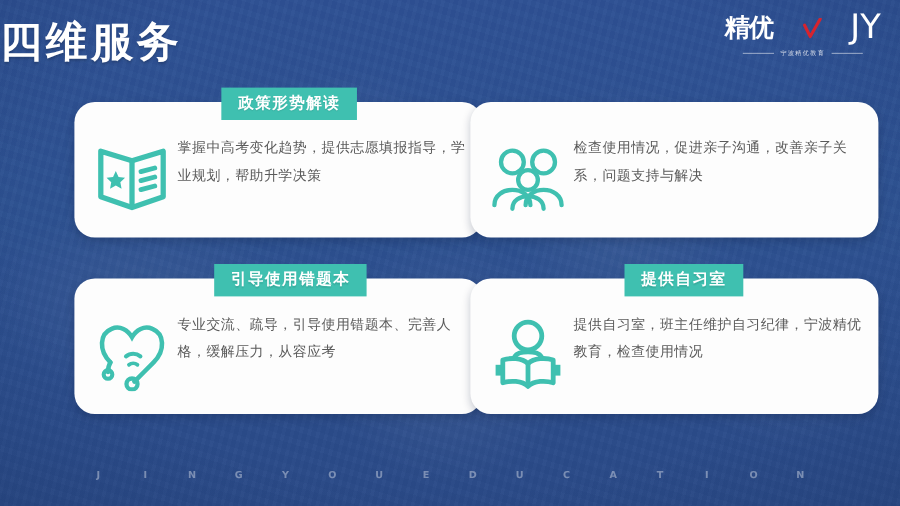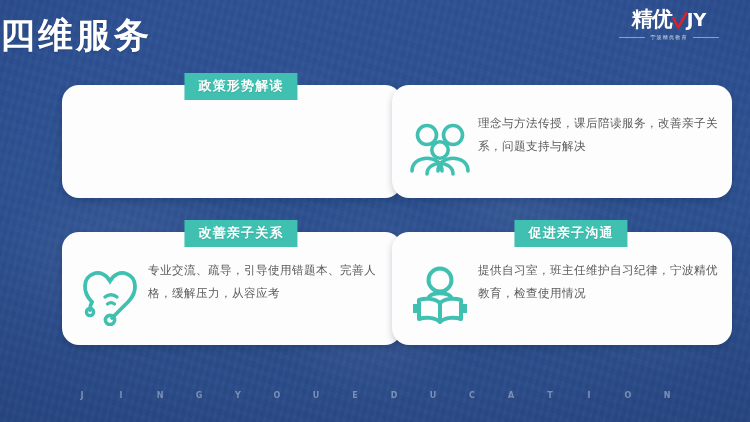--- a/index.html
+++ b/index.html
@@ -53,34 +53,34 @@
     text-shadow:0 1px 2px rgba(0,0,0,.18);
   }
   .logo{
     position:absolute;
     right:16px;top:9px;
     width:130px;
     text-align:center;
     color:#fff;
   }
   .logo-main{
-    display:flex;align-items:center;justify-content:center;
+    display:flex;align-items:center;justify-content:space-between;
     gap:1px;
     font-size:20px;font-weight:bold;
     line-height:1;
     letter-spacing:0px;
     font-family:"DejaVu Sans","Liberation Sans",sans-serif;
   }
   .logo-cn{font-size:21px;letter-spacing:-1px;}
   .logo-check{
     display:inline-block;position:relative;
     width:16px;height:18px;margin:0 -2px 0 -1px;
   }
   .logo-check svg{position:absolute;left:0;top:1px;}
-  .logo-en{font-size:18px;letter-spacing:0px;font-weight:bold;}
+  .logo-en{font-size:28px;letter-spacing:0px;font-weight:normal;}
   .logo-sub{
     display:flex;align-items:center;justify-content:center;gap:5px;
     margin-top:4px;
   }
   .logo-sub .ln{height:1px;width:26px;background:rgba(255,255,255,.45);}
   .logo-sub .tx{
     font-size:5px;letter-spacing:1.2px;color:rgba(255,255,255,.8);
     white-space:nowrap;
     font-family:"DejaVu Sans","Liberation Sans",sans-serif;
   }
@@ -184,57 +184,70 @@
       <span class="ln"></span>
       <span class="tx">宁波精优教育</span>
       <span class="ln"></span>
     </div>
   </div>
 
   <div class="grid">
 
     <div class="card c0">
       <div class="badge">政策形势解读</div>
+      <div class="card-body">
+        <div class="icon-wrap">
+          <svg width="62" height="58" viewBox="0 0 62 58">
+            <path d="M5 6 L31 14 L57 6 L57 44 L31 53 L5 44 Z" fill="none" stroke="#3fc0b0" stroke-width="4.4" stroke-linejoin="round"></path>
+            <path d="M31 14 L31 53" fill="none" stroke="#3fc0b0" stroke-width="4.4"></path>
+            <path d="M17.5 22.5 l2.3 4.9 5.4 .7 -3.9 3.8 1 5.3 -4.8 -2.6 -4.8 2.6 1 -5.3 -3.9 -3.8 5.4 -.7 Z" fill="#3fc0b0"></path>
+            <path d="M38.5 23 L50 20" stroke="#3fc0b0" stroke-width="4" stroke-linecap="round"></path>
+            <path d="M38.5 30.5 L50 27.5" stroke="#3fc0b0" stroke-width="4" stroke-linecap="round"></path>
+            <path d="M38.5 38 L50 35" stroke="#3fc0b0" stroke-width="4" stroke-linecap="round"></path>
+          </svg>
+        </div>
+        <div class="desc">掌握中高考变化趋势，提供志愿填报指导，学业规划，帮助升学决策</div>
+      </div>
     </div>
 
     <div class="card c1">
       <div class="card-body">
         <div class="icon-wrap">
           <svg width="62" height="56" viewBox="0 0 62 56">
             <circle cx="18" cy="14" r="9.5" fill="none" stroke="#3fc0b0" stroke-width="3.6"></circle>
             <circle cx="44" cy="14" r="9.5" fill="none" stroke="#3fc0b0" stroke-width="3.6"></circle>
             <path d="M3 50 C3 33 33 33 33 50" fill="none" stroke="#3fc0b0" stroke-width="3.6" stroke-linecap="round"></path>
             <path d="M29 50 C29 33 59 33 59 50" fill="none" stroke="#3fc0b0" stroke-width="3.6" stroke-linecap="round"></path>
             <circle cx="31" cy="29" r="8.2" fill="none" stroke="#3fc0b0" stroke-width="3.6"></circle>
             <path d="M18 53 C18 39 44 39 44 53" fill="none" stroke="#3fc0b0" stroke-width="3.6" stroke-linecap="round"></path>
           </svg>
         </div>
-        <div class="desc">理念与方法传授，课后陪读服务，改善亲子关系，问题支持与解决</div>
+        <div class="desc">检查使用情况，促进亲子沟通，改善亲子关系，问题支持与解决</div>
       </div>
     </div>
 
     <div class="card c2">
-      <div class="badge">改善亲子关系</div>
+      <div class="badge">引导使用错题本</div>
       <div class="card-body">
         <div class="icon-wrap">
           <svg width="62" height="60" viewBox="0 0 62 60">
             <path d="M13 36 C3 26 4 12 14 8 C21 5 27.5 9 31 15 C34.5 9 41 5 48 8 C58 12 59 26 49 36 C44 41 38 47 33 52" fill="none" stroke="#3fc0b0" stroke-width="3.8" stroke-linecap="round"></path>
             <path d="M13 36 C11 39 11 42 11 44" fill="none" stroke="#3fc0b0" stroke-width="3.8" stroke-linecap="round"></path>
             <circle cx="11" cy="46" r="3.6" fill="none" stroke="#3fc0b0" stroke-width="3.4"></circle>
             <circle cx="31" cy="54" r="4.6" fill="none" stroke="#3fc0b0" stroke-width="3.6"></circle>
             <path d="M26 31 C29.5 28 34.5 28 38 31" fill="none" stroke="#3fc0b0" stroke-width="3.4" stroke-linecap="round"></path>
             <path d="M28.5 38 C30.5 36.4 33.5 36.4 35.5 38" fill="none" stroke="#3fc0b0" stroke-width="3.2" stroke-linecap="round"></path>
           </svg>
         </div>
         <div class="desc">专业交流、疏导，引导使用错题本、完善人格，缓解压力，从容应考</div>
       </div>
     </div>
 
     <div class="card c3">
-      <div class="badge">促进亲子沟通</div>
+      <div class="badge">提供自习室</div>
       <div class="card-body">
         <div class="icon-wrap">
           <svg width="62" height="62" viewBox="0 0 62 62">
             <circle cx="31" cy="15" r="11.5" fill="none" stroke="#3fc0b0" stroke-width="4"></circle>
             <path d="M20 32 C23 27 39 27 42 32" fill="none" stroke="#3fc0b0" stroke-width="4" stroke-linecap="round"></path>
             <path d="M31 38 C26 33 16 33 10 35 L10 54 C16 52 26 52 31 57 C36 52 46 52 52 54 L52 35 C46 33 36 33 31 38 Z" fill="none" stroke="#3fc0b0" stroke-width="4" stroke-linejoin="round"></path>
             <path d="M31 38 L31 57" fill="none" stroke="#3fc0b0" stroke-width="4"></path>
             <rect x="4" y="39" width="6.5" height="9" fill="#3fc0b0"></rect>
             <rect x="51.5" y="39" width="6.5" height="9" fill="#3fc0b0"></rect>
           </svg>

